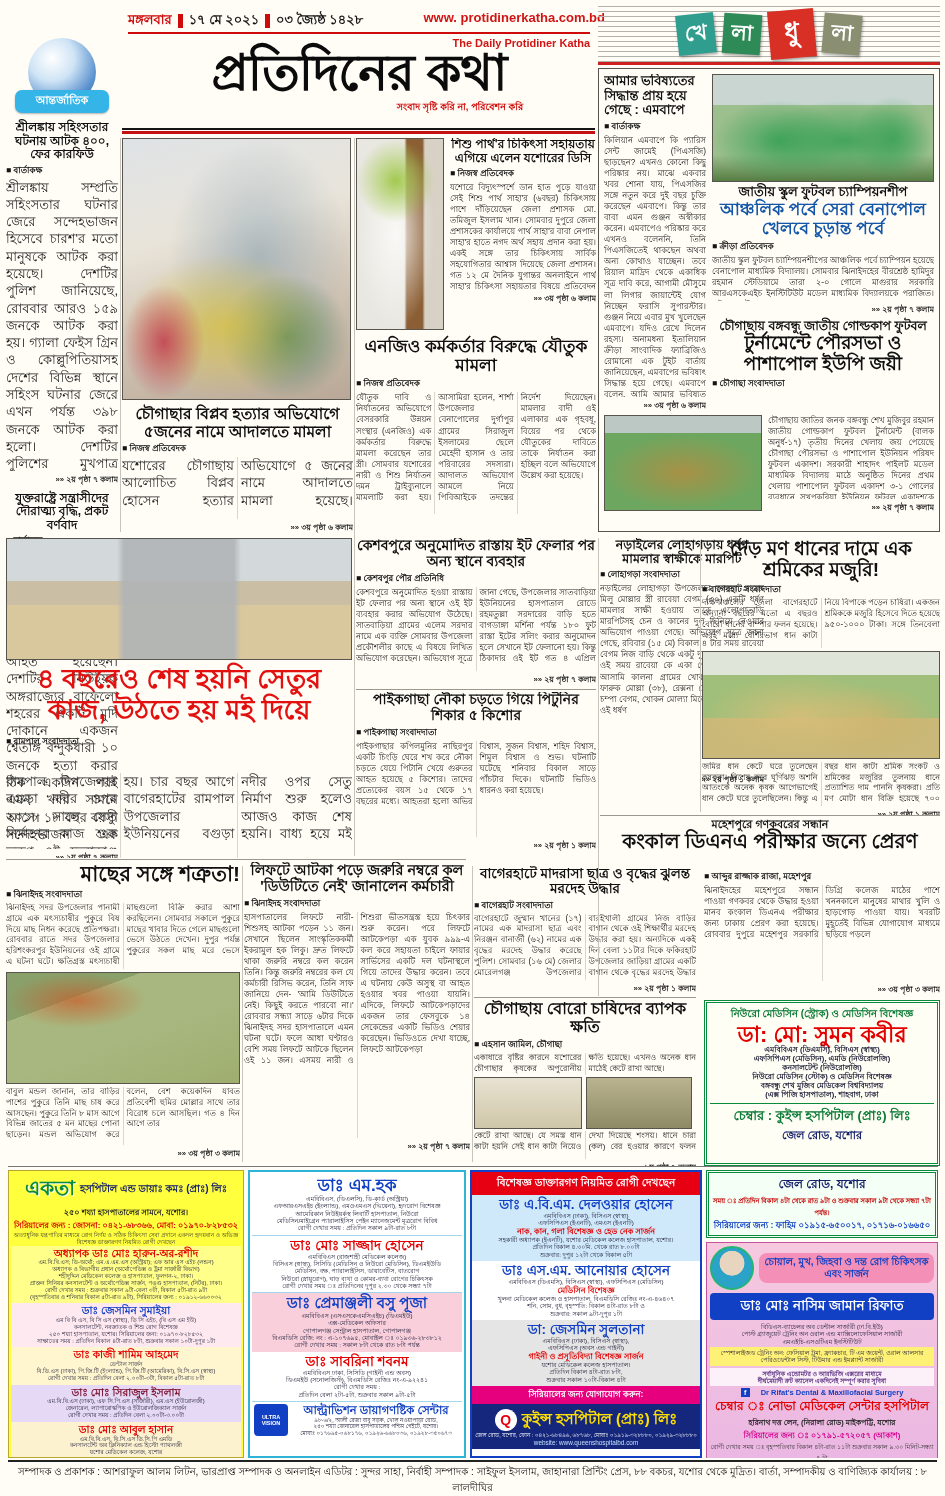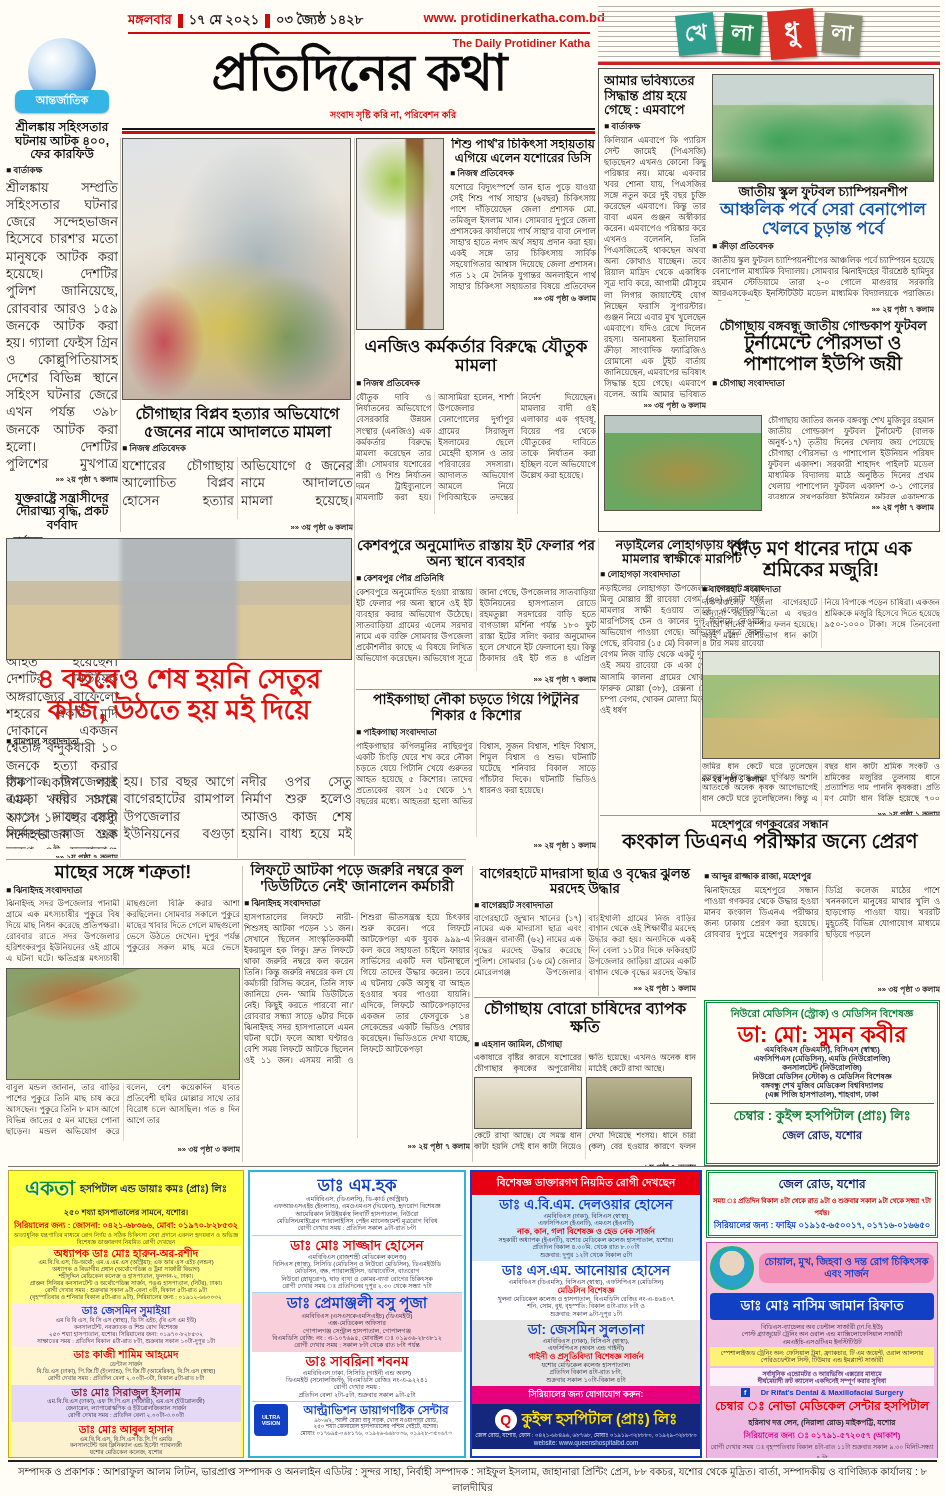--- a/index.html
+++ b/index.html
@@ -41,21 +41,21 @@
     <span style="color:#cf0a0a">মঙ্গলবার</span>
     <span class="sep"></span>
     <span>১৭ মে ২০২১</span>
     <span class="sep"></span>
     <span>০৩ জ্যৈষ্ঠ ১৪২৮</span>
   </div>
   <div class="abs" style="left:415px;top:10px;width:190px;text-align:right;font-size:13px;font-weight:700;color:#d11414;">www. protidinerkatha.com.bd</div>
   <div class="abs" style="left:128px;top:32px;width:462px;height:2px;background:#cf0a0a;"></div>
   <div class="abs" style="left:300px;top:37px;width:290px;text-align:right;font-size:11px;font-weight:700;color:#d11414;">The Daily Protidiner Katha</div>
   <div class="abs masthead" style="left:128px;top:47px;width:462px;">প্রতিদিনের কথা</div>
-  <div class="abs" style="left:330px;top:108px;width:260px;text-align:left;font-size:9.5px;font-weight:700;color:#cf0a0a;">সংবাদ সৃষ্টি করি না, পরিবেশন করি</div>
+  <div class="abs" style="left:330px;top:100px;width:260px;text-align:center;font-size:9.5px;font-weight:700;color:#cf0a0a;">সংবাদ সৃষ্টি করি না, পরিবেশন করি</div>
   <div class="abs mastRule" style="left:122px;top:128px;width:473px;height:6px;"></div>
 
   <div class="abs banner" style="left:598px;top:6px;width:342px;height:56px;">
     <span class="tile" style="background:#2f9e8f;transform:rotate(-6deg);">খে</span>
     <span class="tile" style="background:#2e8b57;transform:rotate(4deg);">লা</span>
     <span class="tile" style="background:#d93025;width:46px;height:48px;font-size:26px;transform:rotate(-5deg);">ধু</span>
     <span class="tile" style="background:#8a8f72;transform:rotate(5deg);">লা</span>
   </div>
 
   <div class="block" style="left:6px;top:38px;width:112px;height:820px;">
@@ -194,21 +194,21 @@
   </div>
 
   <div class="block" style="left:474px;top:866px;width:222px;height:130px;">
     <div class="hl" style="font-size:13.5px;">বাগেরহাটে মাদরাসা ছাত্র ও বৃদ্ধের ঝুলন্ত মরদেহ উদ্ধার</div>
     <div class="byline">■ বাগেরহাট সংবাদদাতা</div>
     <div class="bodytx c2 clip" style="font-size:8.2px;height:66px;">বাগেরহাটে জুম্মান খানের (১৭) নামের এক মাদরাসা ছাত্র এবং নিরঞ্জন বানার্জী (৬২) নামের এক বৃদ্ধের মরদেহ উদ্ধার করেছে পুলিশ। সোমবার (১৬ মে) জেলার মোরেলগঞ্জ উপজেলার বারইখালী গ্রামের নিজ বাড়ির বাগান থেকে ওই শিক্ষার্থীর মরদেহ উদ্ধার করা হয়। অন্যদিকে একই দিন বেলা ১১টার দিকে ফকিরহাট উপজেলার জাড়িয়া গ্রামের একটি বাগান থেকে বৃদ্ধের মরদেহ উদ্ধার করে পুলিশ। ময়নাতদন্তের জন্য মরদেহ দুইটি হাসপাতাল মর্গে পাঠানো হয়েছে।</div>
     <div class="contd">»» ২য় পৃষ্ঠা ১ কলাম</div>
   </div>
 
   <div class="block" style="left:6px;top:862px;width:234px;height:302px;">
-    <div class="hl" style="font-size:18px;text-align:center;">মাছের সঙ্গে শত্রুতা!</div>
+    <div class="hl" style="font-size:21px;text-align:right;">মাছের সঙ্গে শত্রুতা!</div>
     <div class="byline">■ ঝিনাইদহ সংবাদদাতা</div>
     <div class="bodytx c2 clip" style="font-size:8.2px;height:66px;">ঝিনাইদহ সদর উপজেলার পানামী গ্রামে এক মৎস্যচাষীর পুকুরে বিষ দিয়ে মাছ নিধন করেছে প্রতিপক্ষরা। রোববার রাতে সদর উপজেলার হরিশংকরপুর ইউনিয়নের ওই গ্রামে এ ঘটনা ঘটে। ক্ষতিগ্রস্ত মৎস্যচাষী মাছগুলো বিক্রি করার আশা করছিলেন। সোমবার সকালে পুকুরে মাছের খাবার দিতে গেলে মাছগুলো ভেসে উঠতে দেখেন। দুপুর পর্যন্ত পুকুরের সকল মাছ মরে ভেসে উঠেছে। এতে তার প্রায় দুই লাখ টাকার ক্ষতি হয়েছে। বাবুল</div>
     <div class="photo" style="width:100%;height:112px;margin-top:3px;background:
       radial-gradient(closest-side at 30% 25%,rgba(200,90,40,.7),transparent),
       linear-gradient(160deg,#8aa06a 0 25%,#a8b77f 25% 55%,#9fae6f 100%);"></div>
     <div class="bodytx c2 clip" style="font-size:8.2px;height:58px;margin-top:3px;">বাবুল মন্ডল জানান, তার বাড়ির পাশের পুকুরে তিনি মাছ চাষ করে আসছেন। পুকুরে তিনি ৮ মাস আগে বিভিন্ন জাতের ৫ মন মাছের পোনা ছাড়েন। মন্ডল অভিযোগ করে বলেন, বেশ কয়েকদিন যাবত প্রতিবেশী হুমির মোল্লার সাথে তার বিরোধ চলে আসছিল। গত ৪ দিন আগে তার</div>
     <div class="contd">»» ৩য় পৃষ্ঠা ৩ কলাম</div>
   </div>
 
   <div class="block" style="left:244px;top:862px;width:226px;height:302px;">

